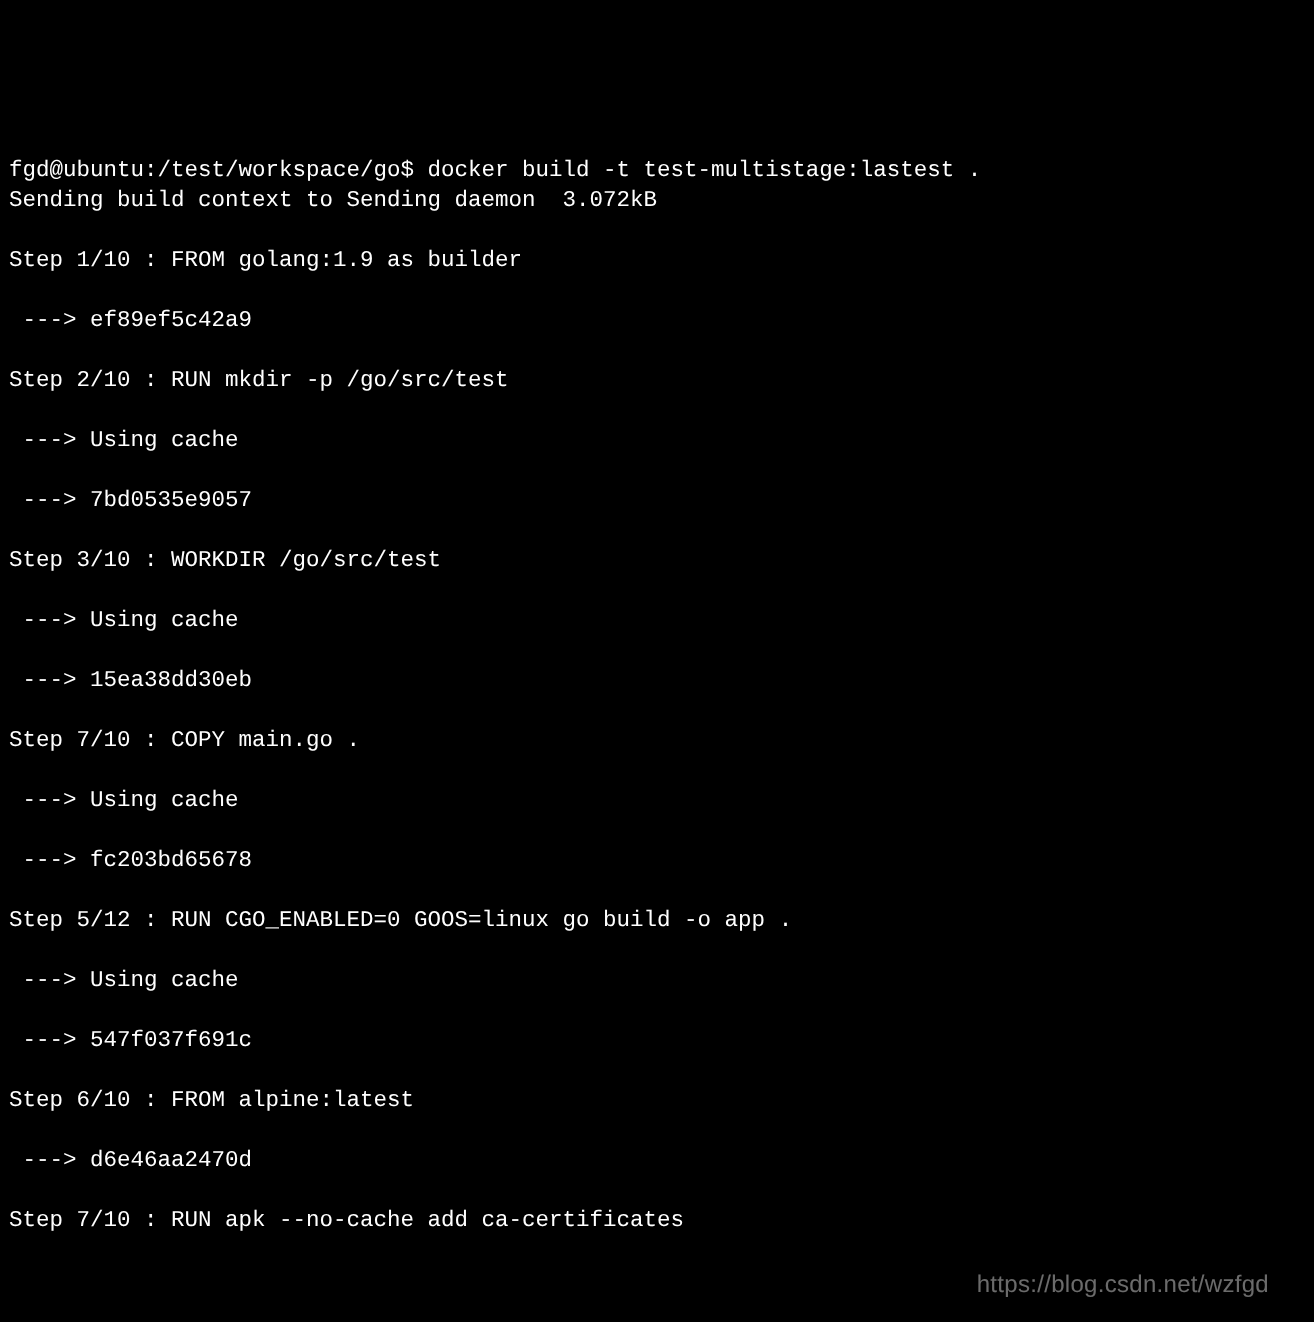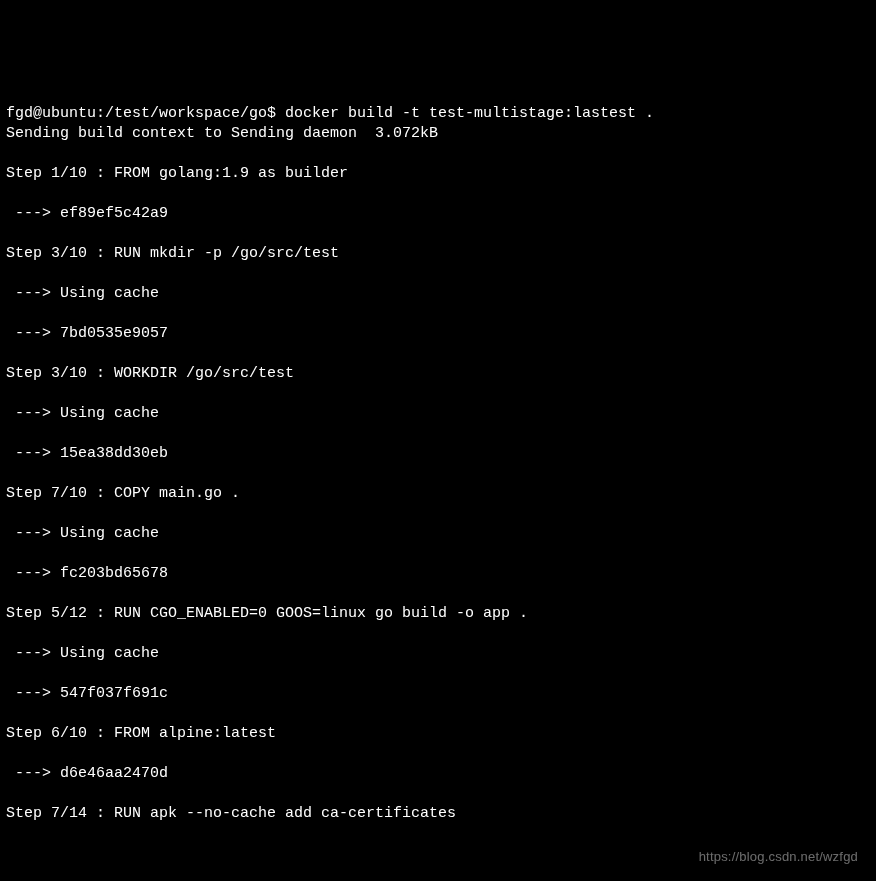--- a/index.html
+++ b/index.html
@@ -14,52 +14,52 @@
     height: 881px;
     overflow: hidden;
     white-space: pre;
     position: relative;
   }
   .terminal {
     padding: 4px 6px;
   }
   .watermark {
     position: absolute;
-    right: 18px;
+    right: 30px;
     bottom: 34px;
     color: rgba(255,255,255,0.42);
     font-family: Arial, sans-serif;
-    font-size: 13px;
+    font-size: 16px;
     letter-spacing: 0.2px;
   }
 </style>
 </head>
 <body>
 
 
 
 <div class="terminal"><span>fgd@ubuntu:/test/workspace/go$ </span><span>docker build -t test-multistage:lastest .</span>
 <div>Sending build context to Sending daemon  3.072kB</div>
 <div>Step 1/10 : FROM golang:1.9 as builder</div>
 <div> ---&gt; ef89ef5c42a9</div>
-<div>Step 3/10 : RUN mkdir -p /go/src/test</div>
+<div>Step 2/10 : RUN mkdir -p /go/src/test</div>
 <div> ---&gt; Using cache</div>
 <div> ---&gt; 7bd0535e9057</div>
 <div>Step 3/10 : WORKDIR /go/src/test</div>
 <div> ---&gt; Using cache</div>
 <div> ---&gt; 15ea38dd30eb</div>
 <div>Step 7/10 : COPY main.go .</div>
 <div> ---&gt; Using cache</div>
 <div> ---&gt; fc203bd65678</div>
 <div>Step 5/12 : RUN CGO_ENABLED=0 GOOS=linux go build -o app .</div>
 <div> ---&gt; Using cache</div>
 <div> ---&gt; 547f037f691c</div>
 <div>Step 6/10 : FROM alpine:latest</div>
 <div> ---&gt; d6e46aa2470d</div>
-<div>Step 7/14 : RUN apk --no-cache add ca-certificates</div>
+<div>Step 7/10 : RUN apk --no-cache add ca-certificates</div>
 
 
 
 
 
 
 
 
 
 

